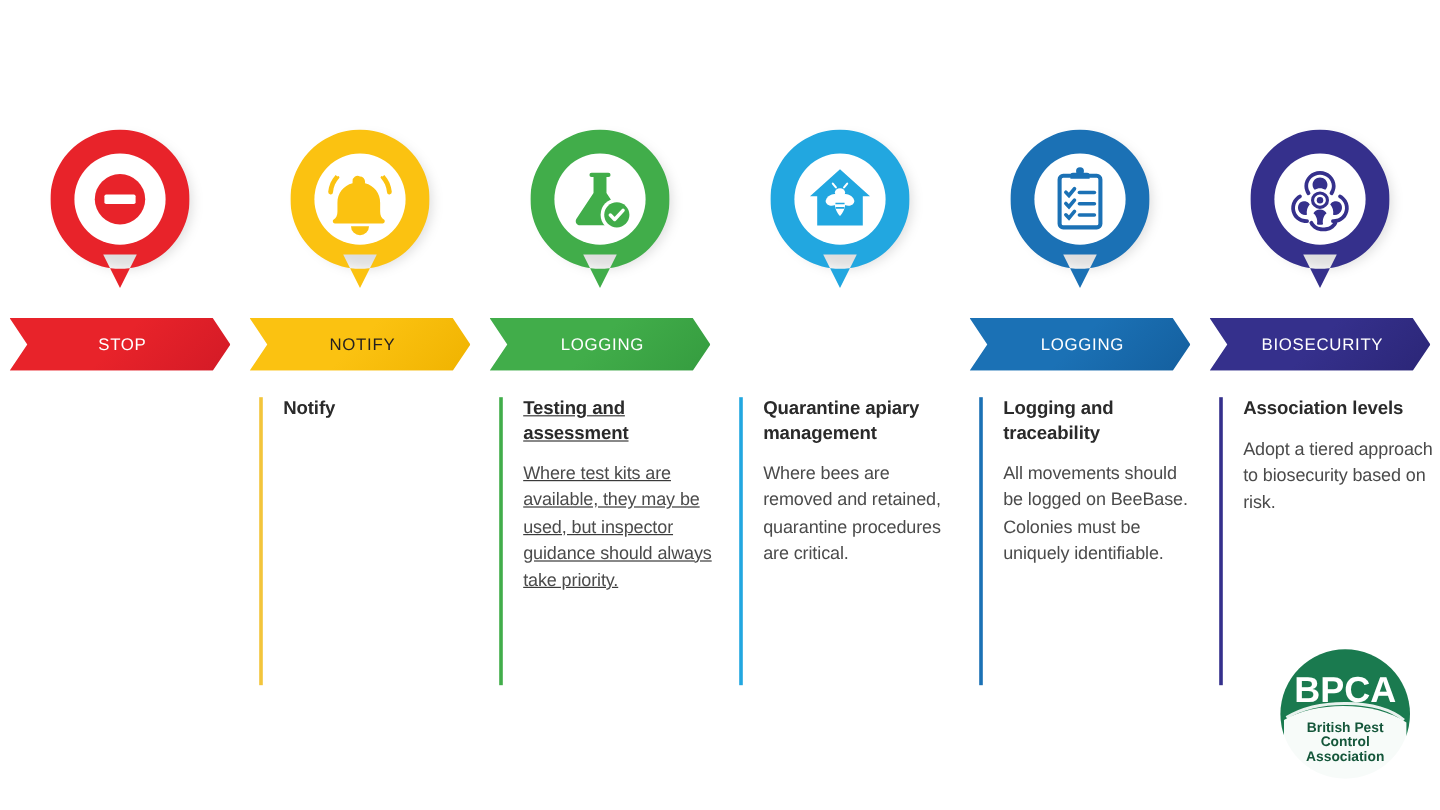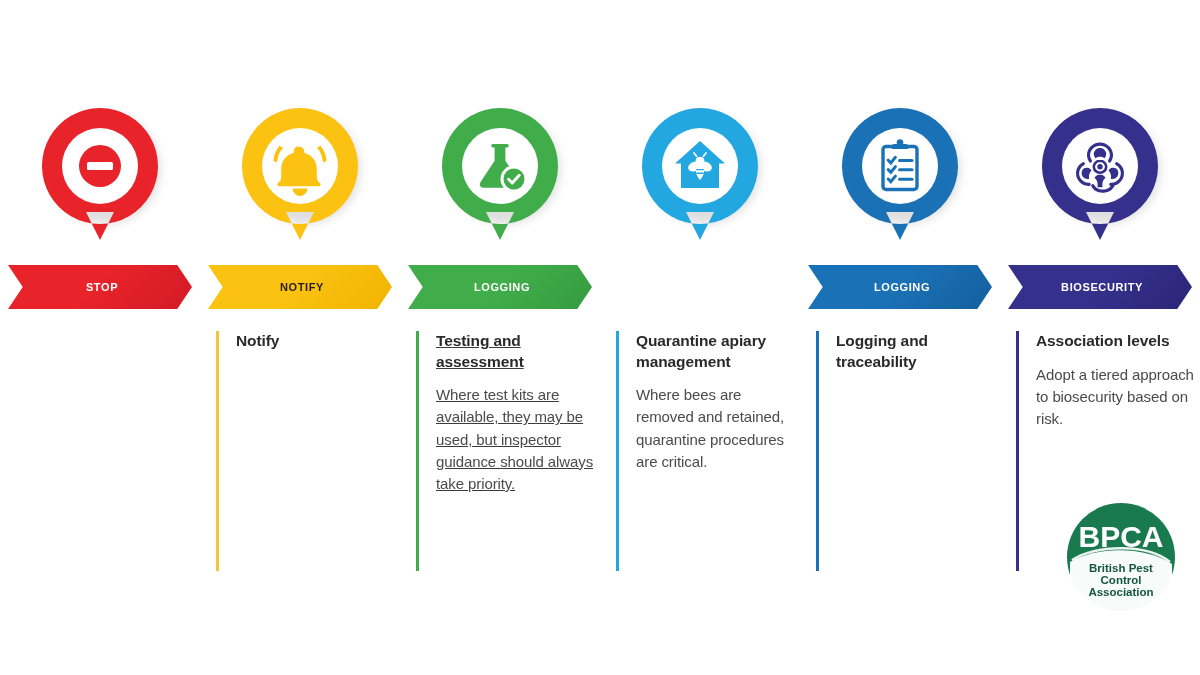--- a/index.html
+++ b/index.html
@@ -84,22 +84,22 @@
     top: 265px;
     width: 184px;
     height: 44px;
     display: flex;
     align-items: center;
     justify-content: center;
     clip-path: polygon(0 0, 92% 0, 100% 50%, 92% 100%, 0 100%, 8% 50%);
     -webkit-clip-path: polygon(0 0, 92% 0, 100% 50%, 92% 100%, 0 100%, 8% 50%);
   }
   .ribbon-label {
-    font-size: 11px;
-    font-weight: bold;
+    font-size: 14px;
+    font-weight: normal;
     letter-spacing: 0.6px;
     white-space: nowrap;
     padding-left: 4px;
   }
 
   
   .text-block {
     position: absolute;
     left: 16px;
     top: 331px;
@@ -122,21 +122,21 @@
     line-height: 1.48;
     color: #4b4b4b;
     margin: 0;
     letter-spacing: -0.1px;
   }
 
   
   .bpca-logo {
     position: absolute;
     left: 1066px;
-    top: 502px;
+    top: 540px;
     width: 110px;
     height: 110px;
   }
   .bpca-logo svg {
     display: block;
     width: 110px;
     height: 110px;
   }
 </style>
 </head>
@@ -262,20 +262,21 @@
               </g>
             </g>
           </svg>
         </div>
       </div>
       <div class="ribbon" style="background: linear-gradient(135deg, rgb(27, 113, 181) 0%, rgb(27, 113, 181) 48%, rgb(20, 95, 158) 100%);">
         <span class="ribbon-label" style="color: rgb(255, 255, 255);">LOGGING</span>
       </div>
       <div class="text-block" style="border-left-color: rgb(27, 113, 181);">
         <h3 class="step-heading">Logging and traceability</h3>
+        <p class="step-body">All movements should be logged on BeeBase. Colonies must be uniquely identifiable.</p>
       </div>
     </div>
 
     <div class="step-column">
       <div class="pin-wrap">
         <div class="pin-shadow"></div>
         <div class="pin">
           <svg viewBox="0 0 116 150">
             <path id="pin-shape-5" d="M58 0 A58 58 0 1 1 57.99 0 Z M44 104 L58 132 L72 104 Z" fill="#35308c"></path>
             <circle id="pin-inner-5" cx="58" cy="58" r="38" fill="#ffffff"></circle>

